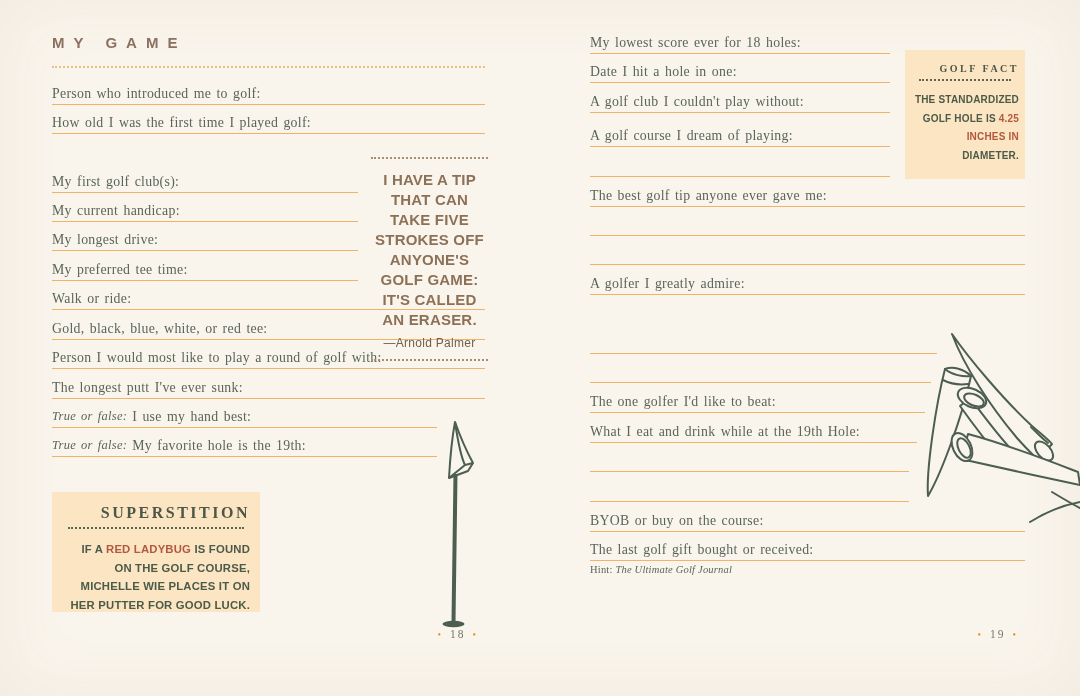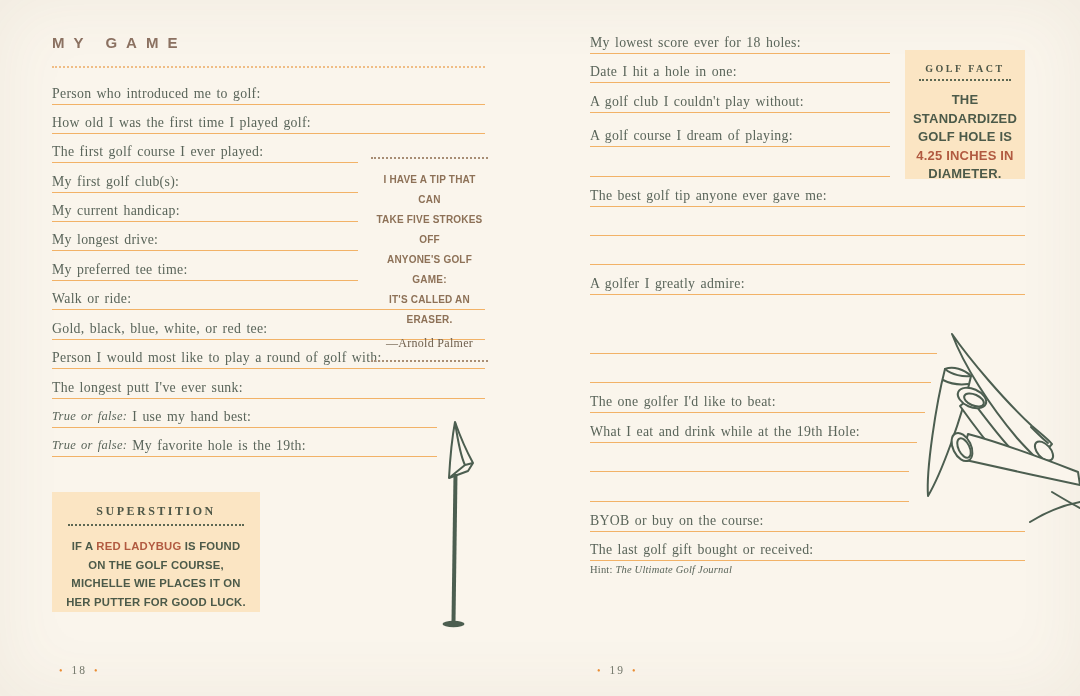--- a/index.html
+++ b/index.html
@@ -37,72 +37,69 @@
     position:absolute;left:590px;top:564px;font-size:10.5px;color:var(--text-green);
     letter-spacing:.2px;
   }
   .hint-line .hint-title{font-style:italic;}
   .quote-box{
     position:absolute;left:371px;top:157px;width:117px;text-align:center;
     border-top:2px dotted #a78d74;border-bottom:2px dotted #a78d74;
     padding:11px 0 9px 0;
   }
   .quote-line{
-    font-family:"Liberation Sans",sans-serif;font-weight:700;font-size:10px;
+    font-family:"Liberation Sans",sans-serif;font-weight:700;font-size:15px;
     color:var(--quote-brown);line-height:20px;letter-spacing:.2px;
   }
   .quote-attr{
-    font-family:Liberation Serif, serif;font-size:12px;color:#6f5f4c;
+    font-family:Liberation Sans, sans-serif;font-size:12px;color:#6f5f4c;
     margin-top:6px;letter-spacing:.3px;
   }
   .callout{
-    position:absolute;background:var(--box-bg);box-sizing:border-box;text-align:center;
+    position:absolute;background:var(--box-bg);box-sizing:border-box;text-align:right;
   }
   .callout-title{
     font-family:"Liberation Serif",serif;font-weight:700;color:#4e5747;
     letter-spacing:2.5px;
   }
   .callout-rule{border-top:2px dotted #5c6752;height:0;margin:5px auto 0 auto;}
   .callout-body{
     font-family:"Liberation Sans",sans-serif;font-weight:700;color:var(--box-green);
     line-height:18.5px;letter-spacing:.2px;
   }
   .callout-body .highlight{color:var(--accent-red);}
   .superstition-box{left:52px;top:492px;width:208px;height:120px;padding:12px 10px;}
-  .superstition-box .callout-title{font-size:12px;}
+  .superstition-box .callout-title{font-size:16px;}
   .superstition-box .callout-rule{width:176px;}
   .superstition-box .callout-body{font-size:11.3px;margin-top:11px;}
   .golf-fact-box{left:905px;top:50px;width:120px;height:129px;padding:13px 6px;}
   .golf-fact-box .callout-title{font-size:10px;}
   .golf-fact-box .callout-rule{width:92px;}
-  .golf-fact-box .callout-body{font-size:13px;margin-top:10px;}
+  .golf-fact-box .callout-body{font-size:10px;margin-top:10px;}
   .page-number{
-    position:absolute;top:664px;text-align:left;font-size:11.5px;
+    position:absolute;top:628px;text-align:right;font-size:11.5px;
     color:#73776a;letter-spacing:2px;
   }
   .page-number .dot{color:var(--page-dot);font-size:10px;margin:0 7px;}
   .illustration{position:absolute;}
   .illustration path,.illustration ellipse{vector-effect:non-scaling-stroke;}
 </style>
 </head>
 <body>
 
 <div class="spread">
 
   <div class="page-title">MY GAME</div>
   <div class="title-rule"></div>
 
   <div class="fill-row" style="left:52px;top:83px;width:433px">
     <span class="prompt">Person who introduced me to golf:</span>
   </div>
   <div class="fill-row" style="left:52px;top:112px;width:433px">
     <span class="prompt">How old I was the first time I played golf:</span>
-  </div>
-  <div class="fill-row" style="left:52px;top:141px;width:306px">
-    <span class="prompt">The first golf course I ever played:</span>
   </div>
   <div class="fill-row" style="left:52px;top:171px;width:306px">
     <span class="prompt">My first golf club(s):</span>
   </div>
   <div class="fill-row" style="left:52px;top:200px;width:306px">
     <span class="prompt">My current handicap:</span>
   </div>
   <div class="fill-row" style="left:52px;top:229px;width:306px">
     <span class="prompt">My longest drive:</span>
   </div>

